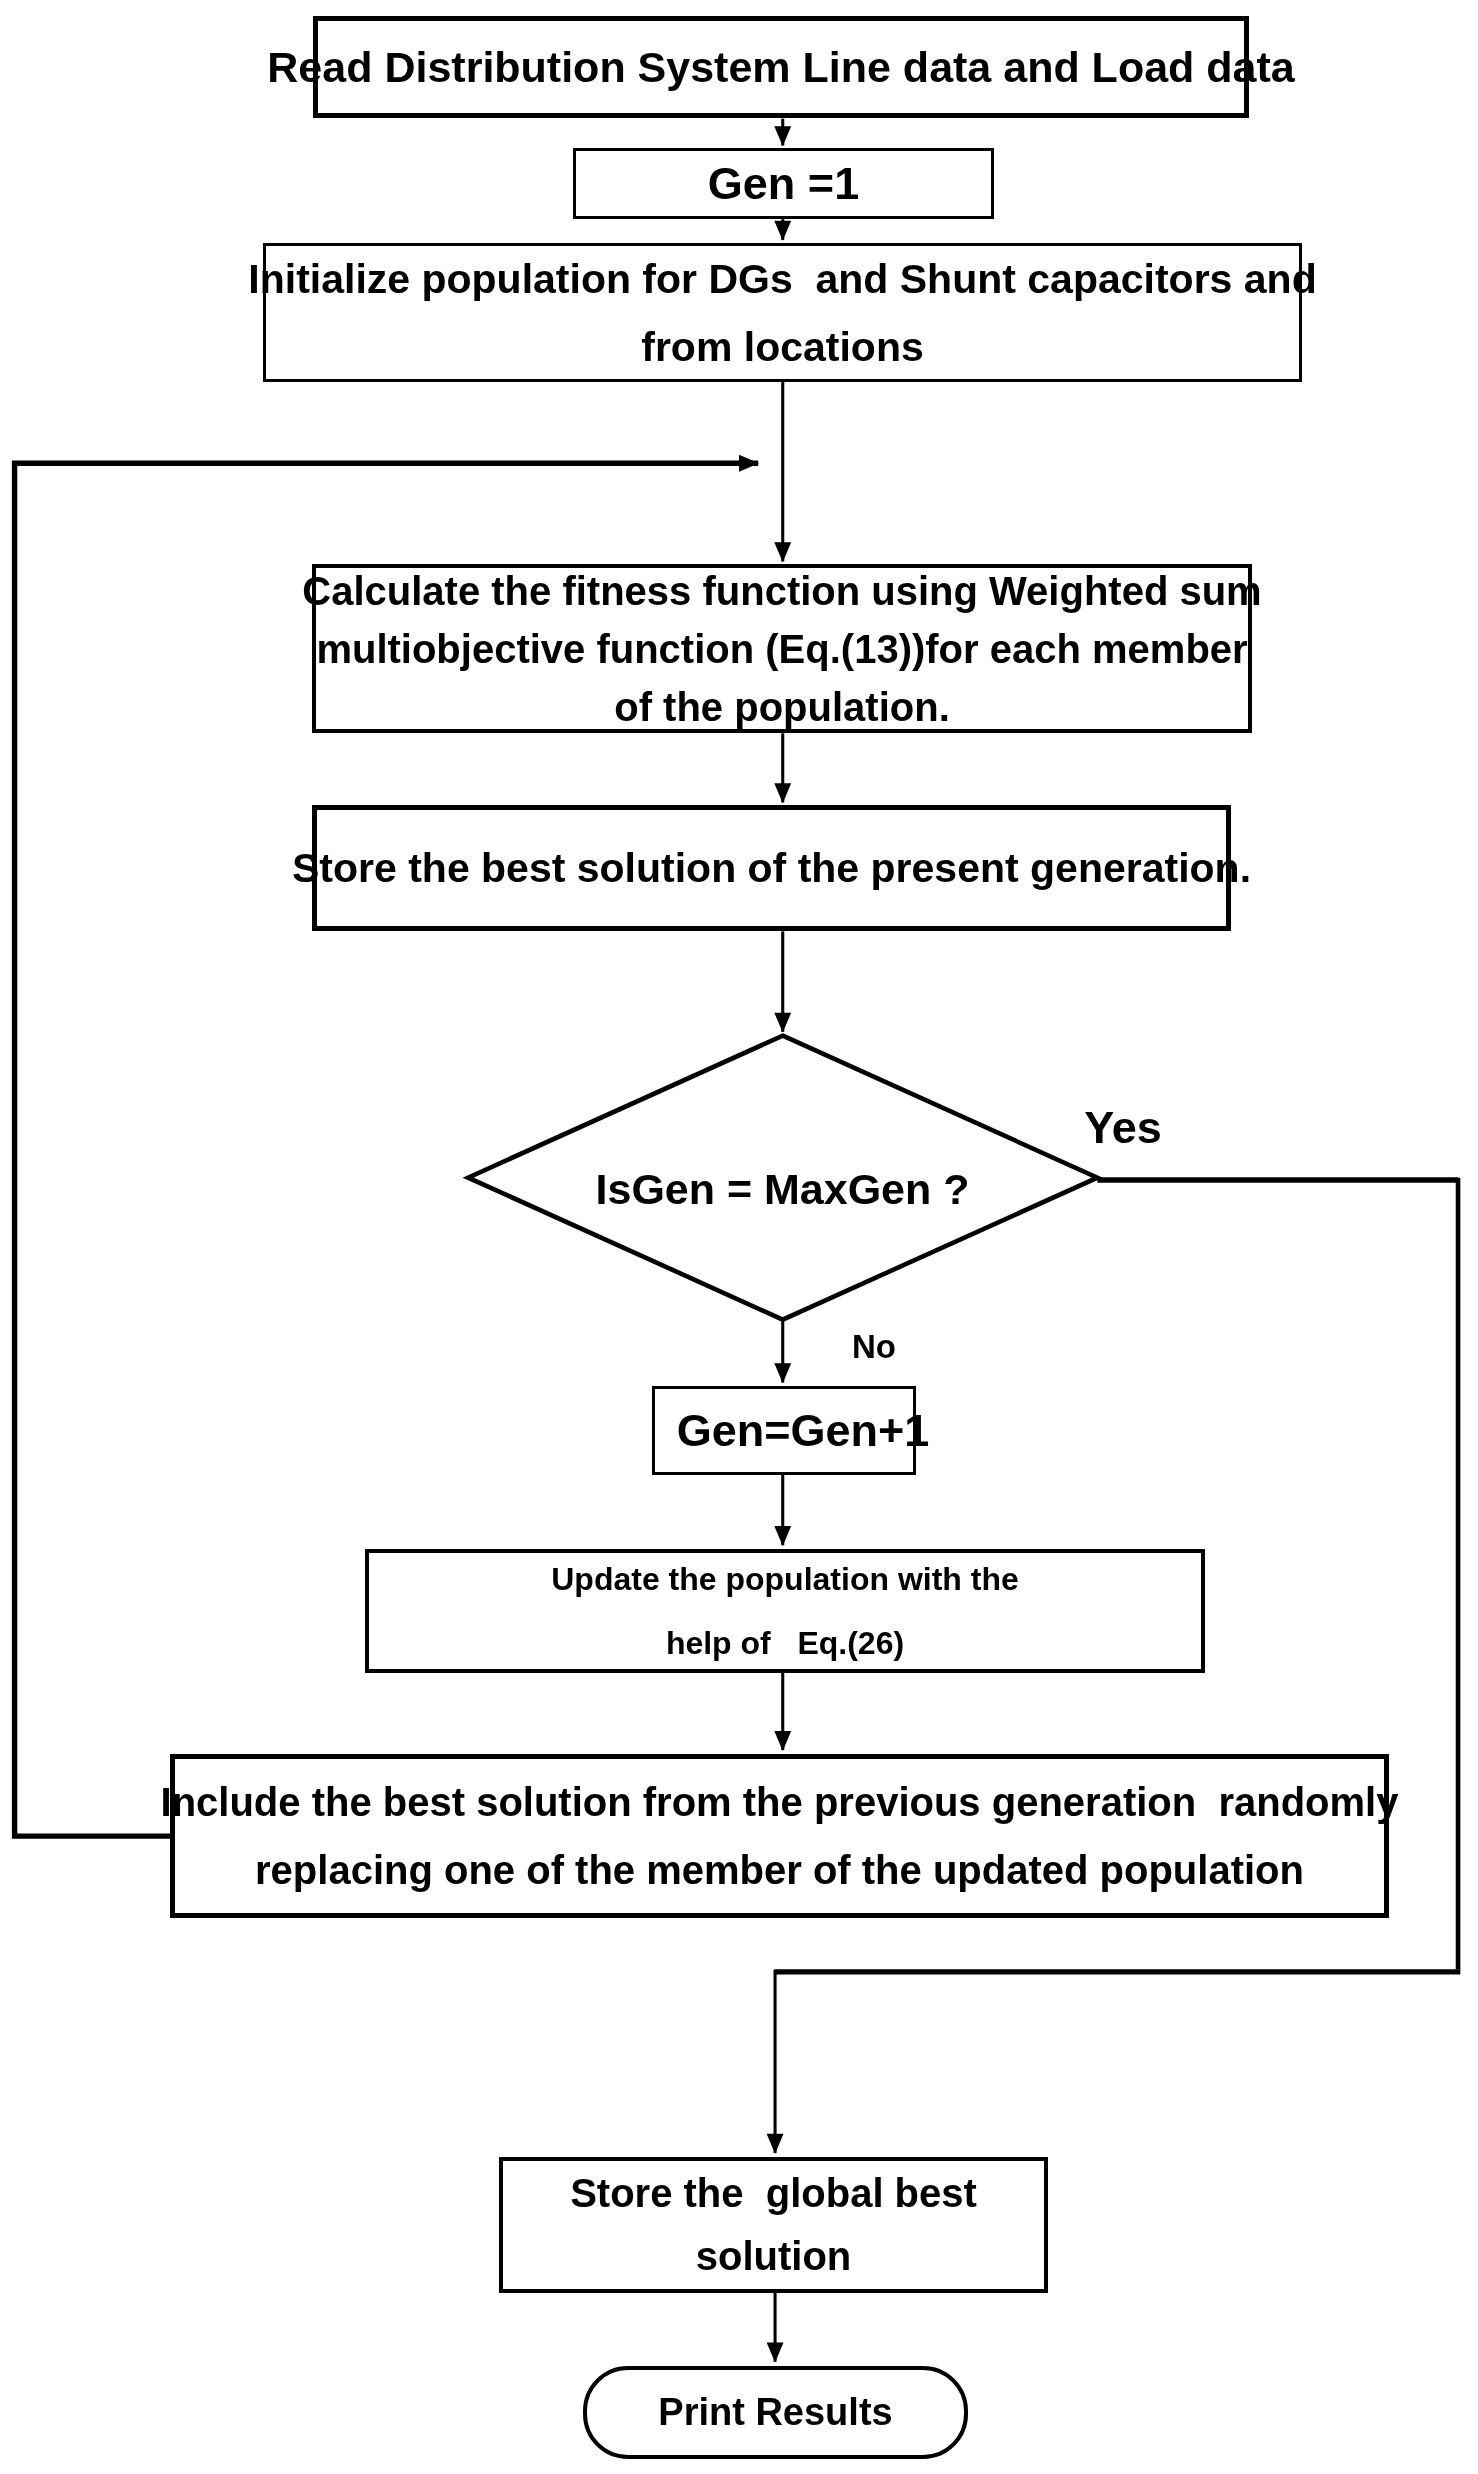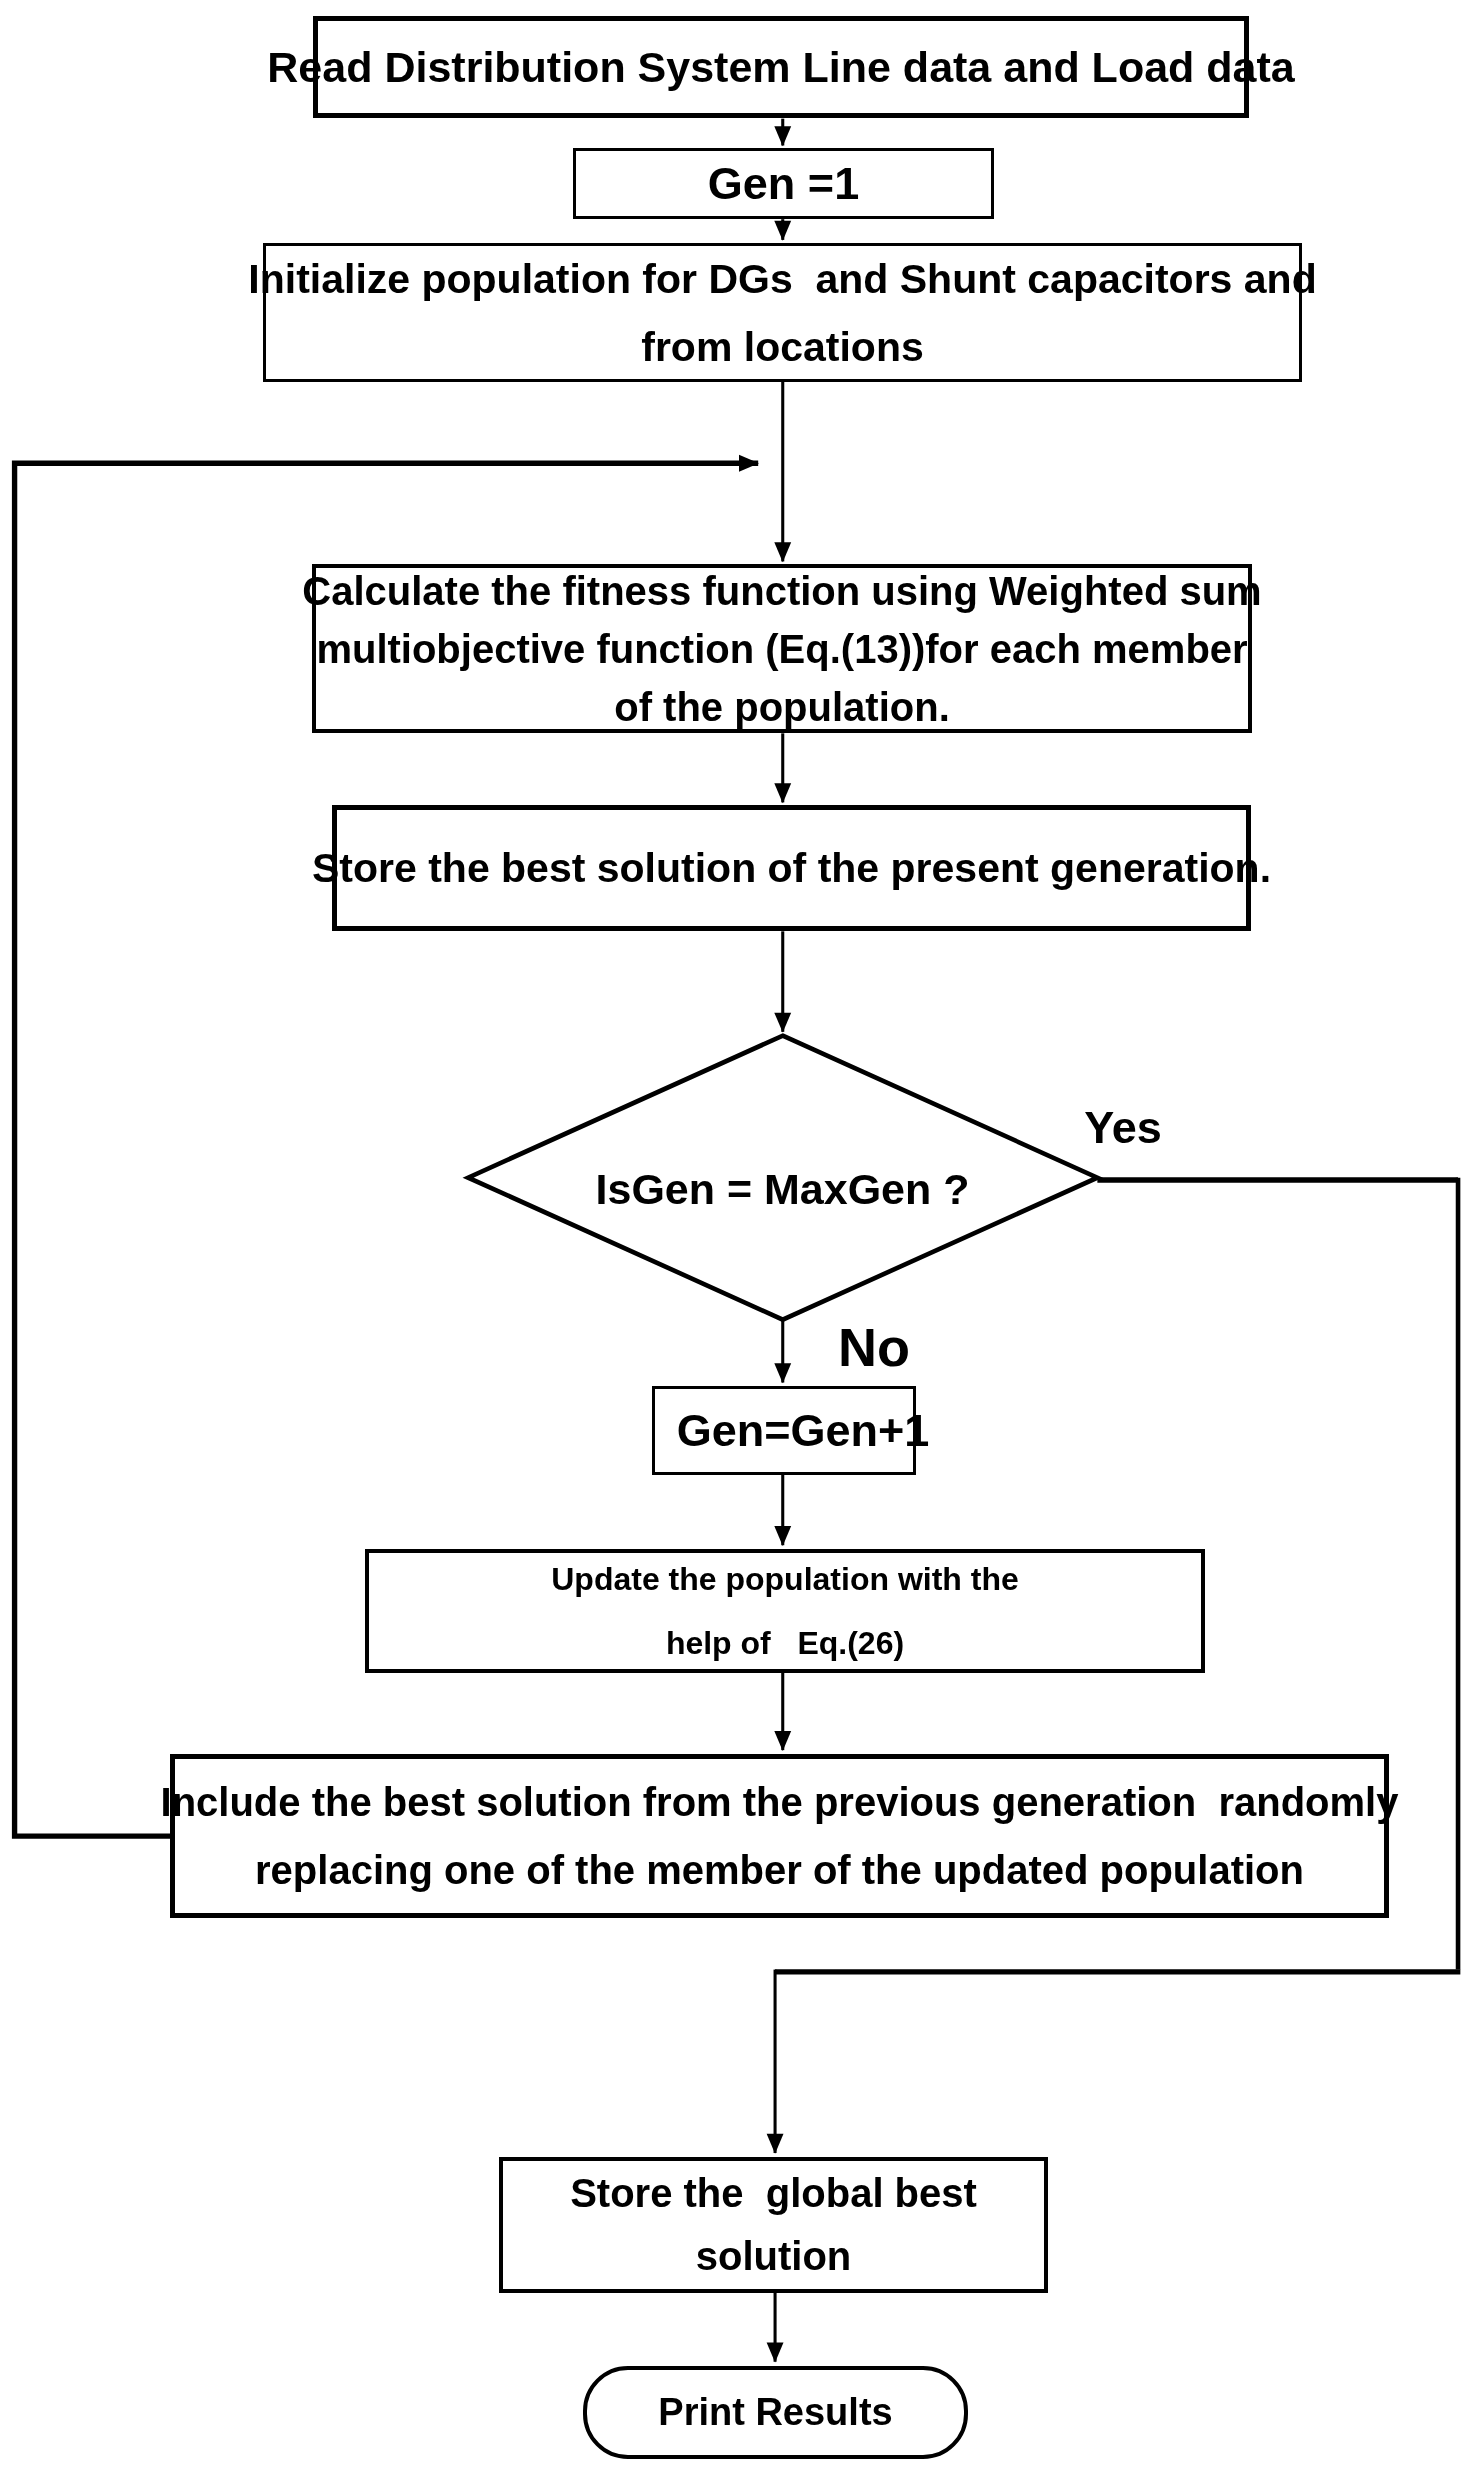--- a/index.html
+++ b/index.html
@@ -28,29 +28,29 @@
     position:absolute;
     display:flex; align-items:center; justify-content:center;
     text-align:center; font-weight:bold;
     background:transparent; border:none;
   }
   
   #read-data       { left:313px;  top:16px;   width:936px; height:102px; border-width:5.4px; font-size:43px; }
   #gen-init        { left:573px;  top:148px;  width:421px;  height:71px;  border-width:3.8px; font-size:45px; }
   #init-population { left:263px;  top:243px;  width:1039px; height:139px; border-width:3.8px; font-size:41px; line-height:68px; }
   #calc-fitness    { left:312px;  top:564px;  width:940px; height:169px; border-width:4.6px; font-size:40px; line-height:58px; }
-  #store-best      { left:332px;  top:805px; width:919px; height:126px; border-width:5.4px; font-size:41px; }
+  #store-best      { left:312px;  top:805px; width:919px; height:126px; border-width:5.4px; font-size:41px; }
   #decision-text   { left:583px;  top:1109px; width:399px;  height:161px; font-size:43px; line-height:71px; flex-direction:row; }
   #gen-increment   { left:652px;  top:1386px; width:264px;  height:89px; border-width:3.8px; font-size:45px;padding-left:38px; }
   #update-population{ left:365px; top:1549px; width:840px; height:124px; border-width:4.6px; font-size:32px; line-height:52px;gap:12px; }
   #include-best    { left:170px;  top:1754px; width:1219px; height:164px; border-width:5.4px; font-size:40px; line-height:68px; }
   #store-global    { left:499px;  top:2157px; width:549px;  height:136px; border-width:4.6px; font-size:40px; line-height:63px; }
   #print-results   { left:583px;  top:2366px; width:385px;  height:93px; border-width:4.6px; border-radius:45px; font-size:38px; }
   #label-yes       { left:1073px; top:1101px; width:100px;  height:54px;  font-size:45px; }
-  #label-no        { left:824px; top:1320px; width:100px;  height:54px;  font-size:54px; }
+  #label-no        { left:824px; top:1320px; width:100px;  height:54px;  font-size:33px; }
 </style>
 </head>
 <body>
 
 <div class="canvas">
 
   <svg class="wires" viewBox="0 0 1926 3224" xmlns="http://www.w3.org/2000/svg">
     <defs>
       <marker id="ah" markerUnits="userSpaceOnUse" markerWidth="34" markerHeight="30" refX="26" refY="15" orient="auto">
         <path d="M1,4 L27,15 L1,26 Z" fill="#000"></path>

